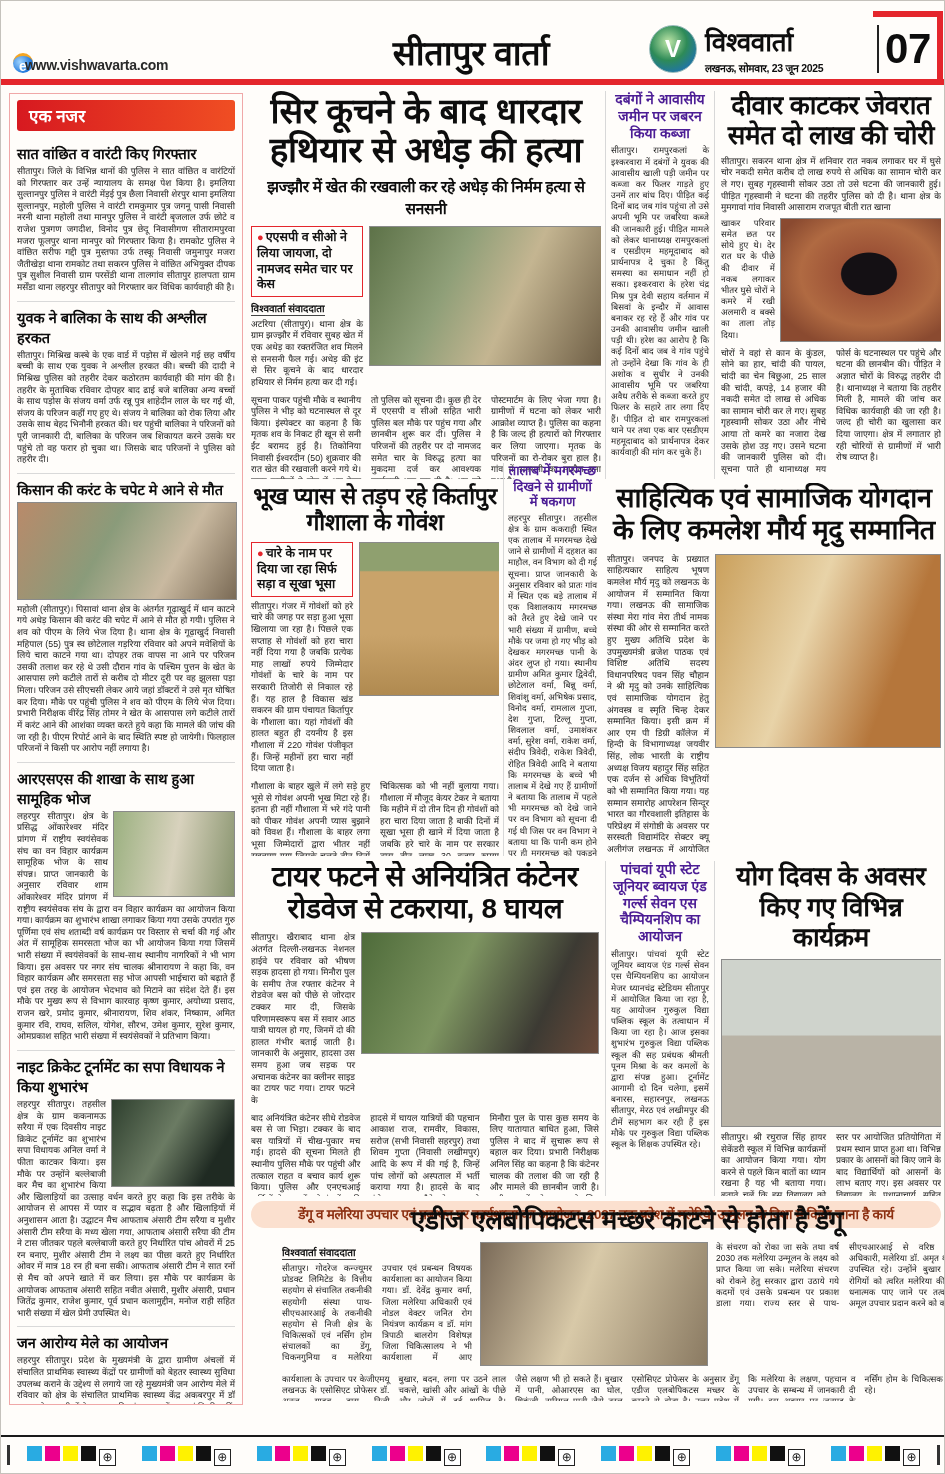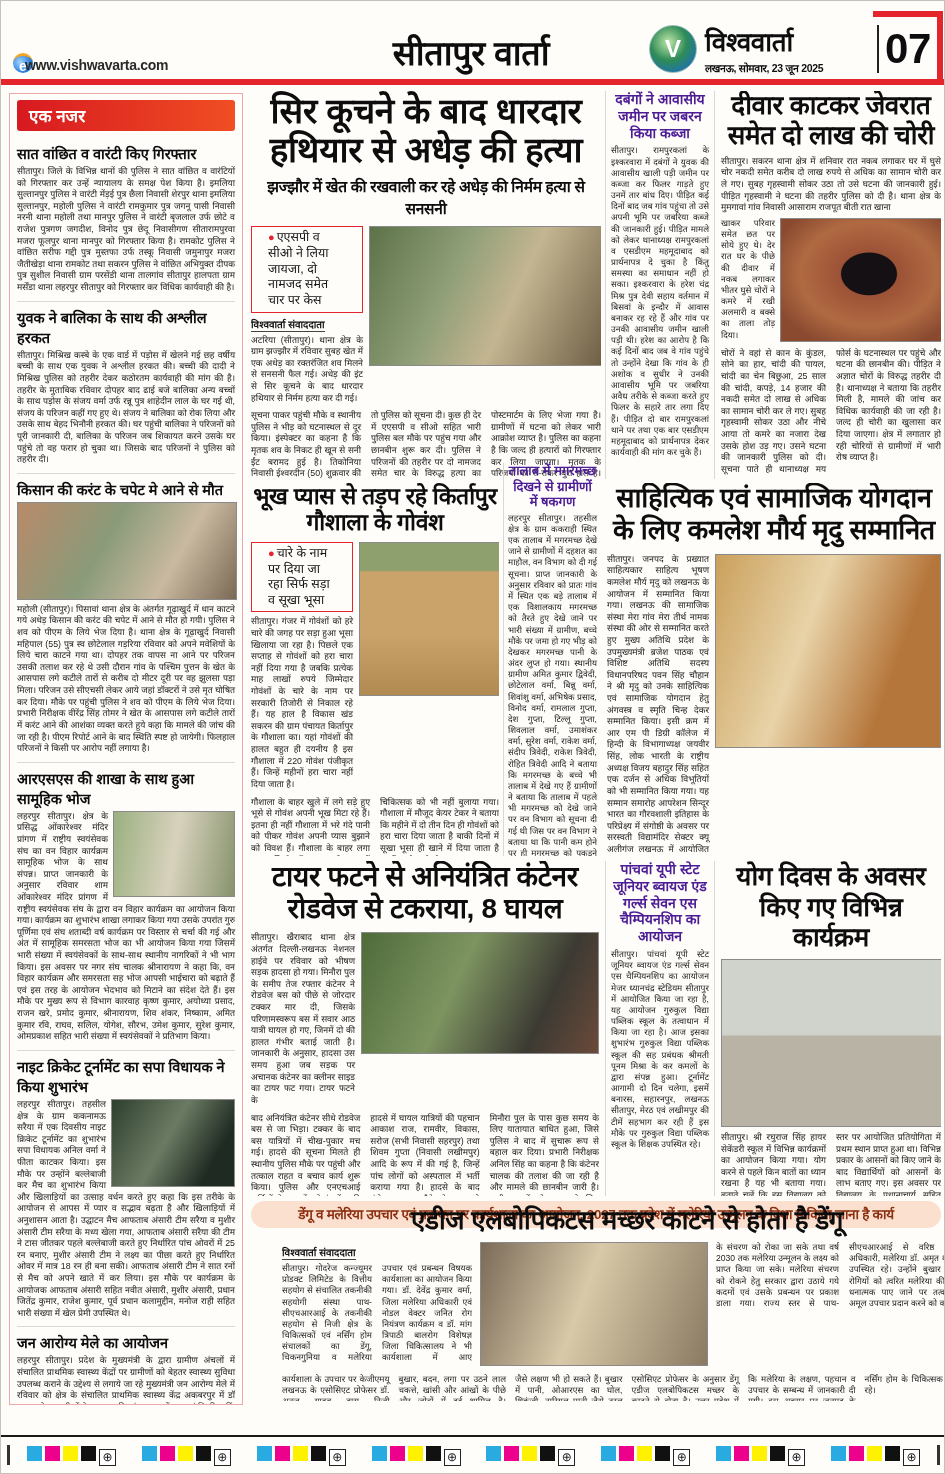--- a/index.html
+++ b/index.html
@@ -13,21 +13,21 @@
   .p-crowd{background:linear-gradient(120deg,#b98a6a,#8a9b7a 40%,#c9b9a0 70%,#7a6a55);}
   .p-bhoj{background:linear-gradient(100deg,#9ab07f,#d8d2bd 50%,#87936d);}
   .p-cricket{background:linear-gradient(120deg,#2e3f2e,#6b7b63 45%,#1f2a22 80%);}
   .p-police{background:linear-gradient(115deg,#5d7248,#8f9f78 35%,#c4b591 60%,#6f5f46);}
   .p-wall{background:radial-gradient(ellipse at 55% 45%,#141014 0%,#141014 22%,#9c5236 23%,#b06a42 55%,#8a4a30 82%);}
   .p-gau{background:linear-gradient(180deg,#8fa06f 0 18%,#c9a36a 19% 60%,#b08a50);}
   .p-felic{background:linear-gradient(110deg,#caa05c,#e8d3a8 40%,#b5763b 75%);}
   .p-acc{background:linear-gradient(115deg,#4e6b3a,#7d9460 40%,#3c3a33 75%,#6b4a3a);}
   .p-yoga{background:linear-gradient(180deg,#cfd3cc 0 45%,#b9b3a6 46% 100%);}
   .p-work{background:linear-gradient(110deg,#7a6a58,#d8c9a8 45%,#8a7a62);}
-  .redbox{border:1px solid #e4262c;padding:3px 16px;font-weight:normal;font-size:12.5px;line-height:1.25;}
+  .redbox{border:1px solid #e4262c;padding:3px 5px;font-weight:bold;font-size:12.5px;line-height:1.25;}
   .dot{color:#e4262c;font-size:11px;margin-right:2px;}
   .byline{font-weight:bold;font-size:10px;border-bottom:1px solid #444;display:inline-block;margin:4px 0 3px;}
   .lh{font-size:14.5px;font-weight:bold;margin:7px 0 3px;color:#0d0d0d;border-top:1px solid #d9d9d9;padding-top:5px;}
   .cols3{column-count:3;column-gap:10px;}
   .cols2{column-count:2;column-gap:10px;}
   .narrowhl{font-size:14px;font-weight:bold;text-align:center;line-height:1.2;color:#4c1d95;}
   .sq{width:15px;height:15px;display:inline-block;margin-right:3px;}
   .reg{width:15px;height:15px;display:inline-block;border:1px solid #222;background:#fff;
        font-size:12px;line-height:14px;text-align:center;color:#222;}
 </style>

